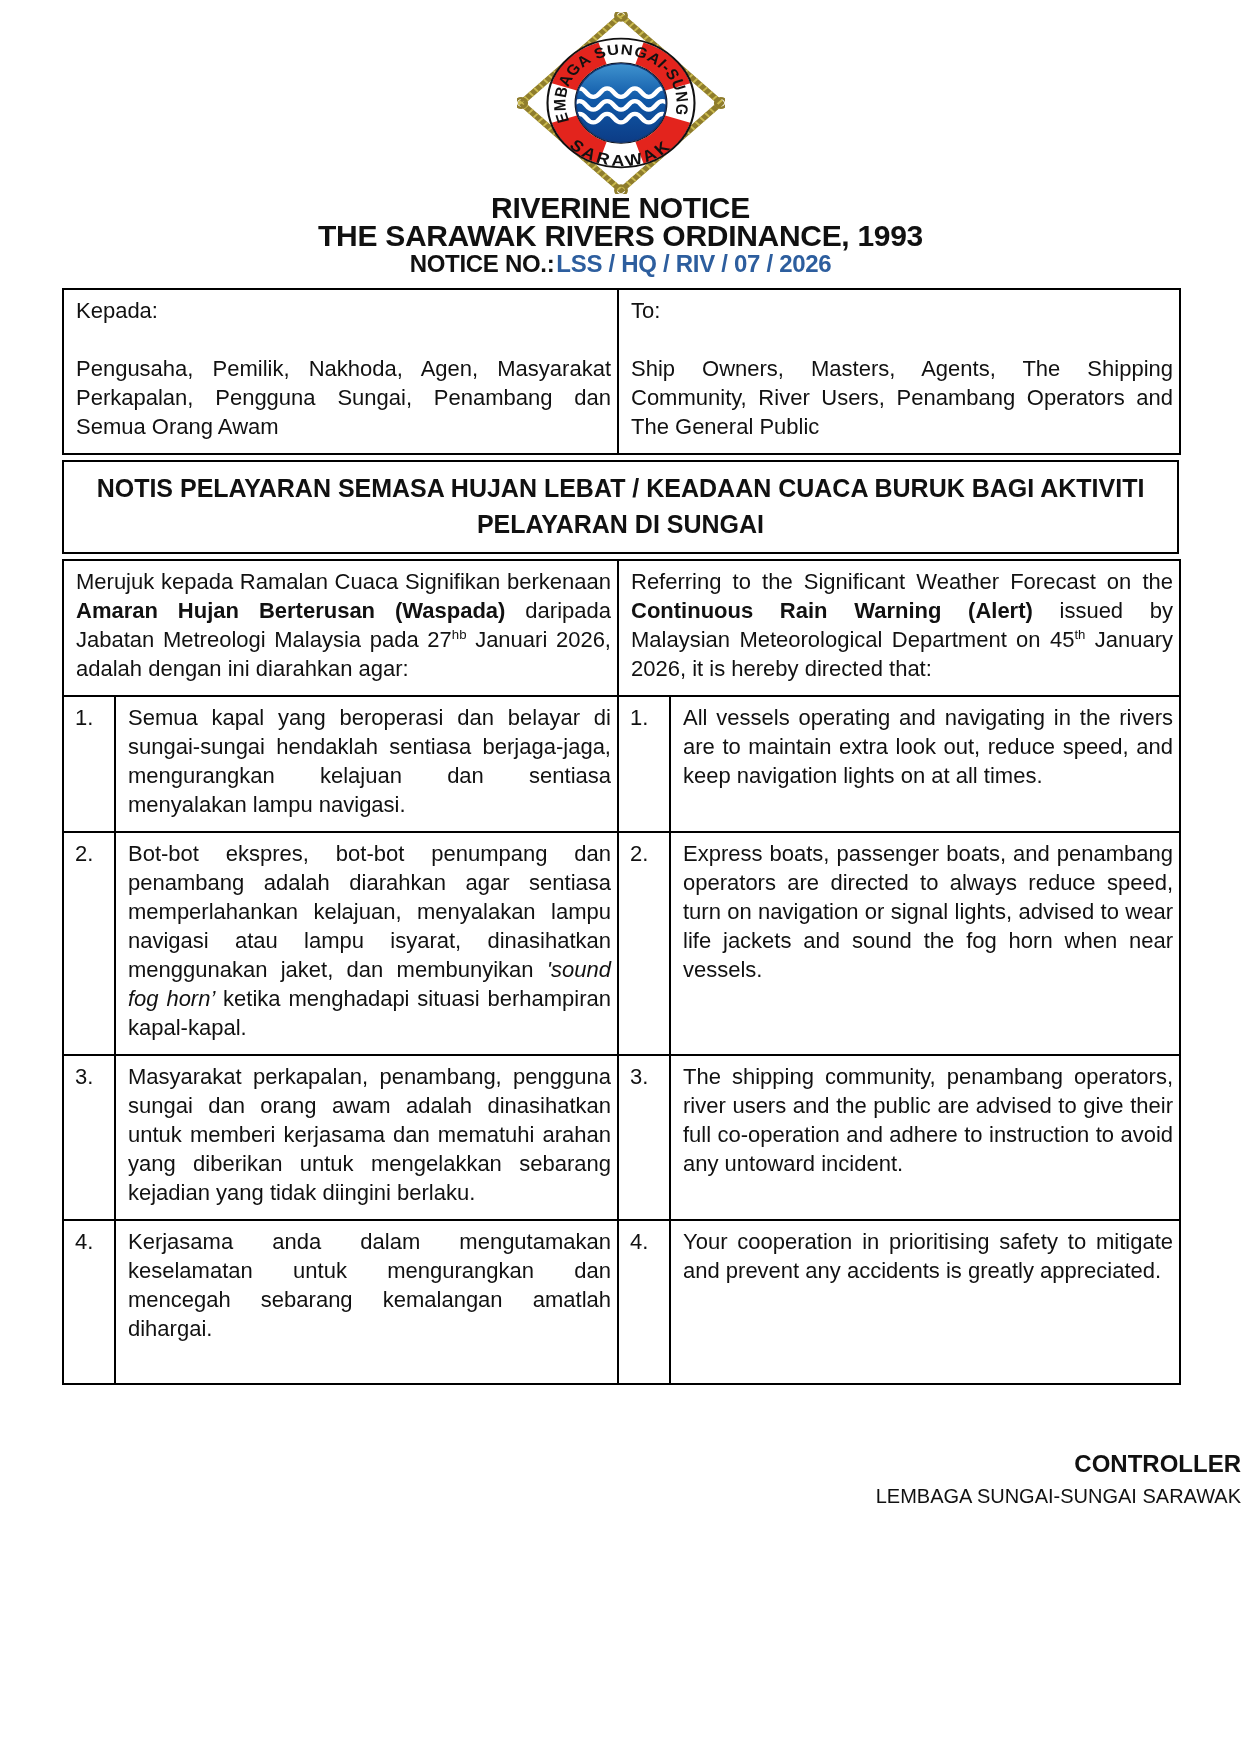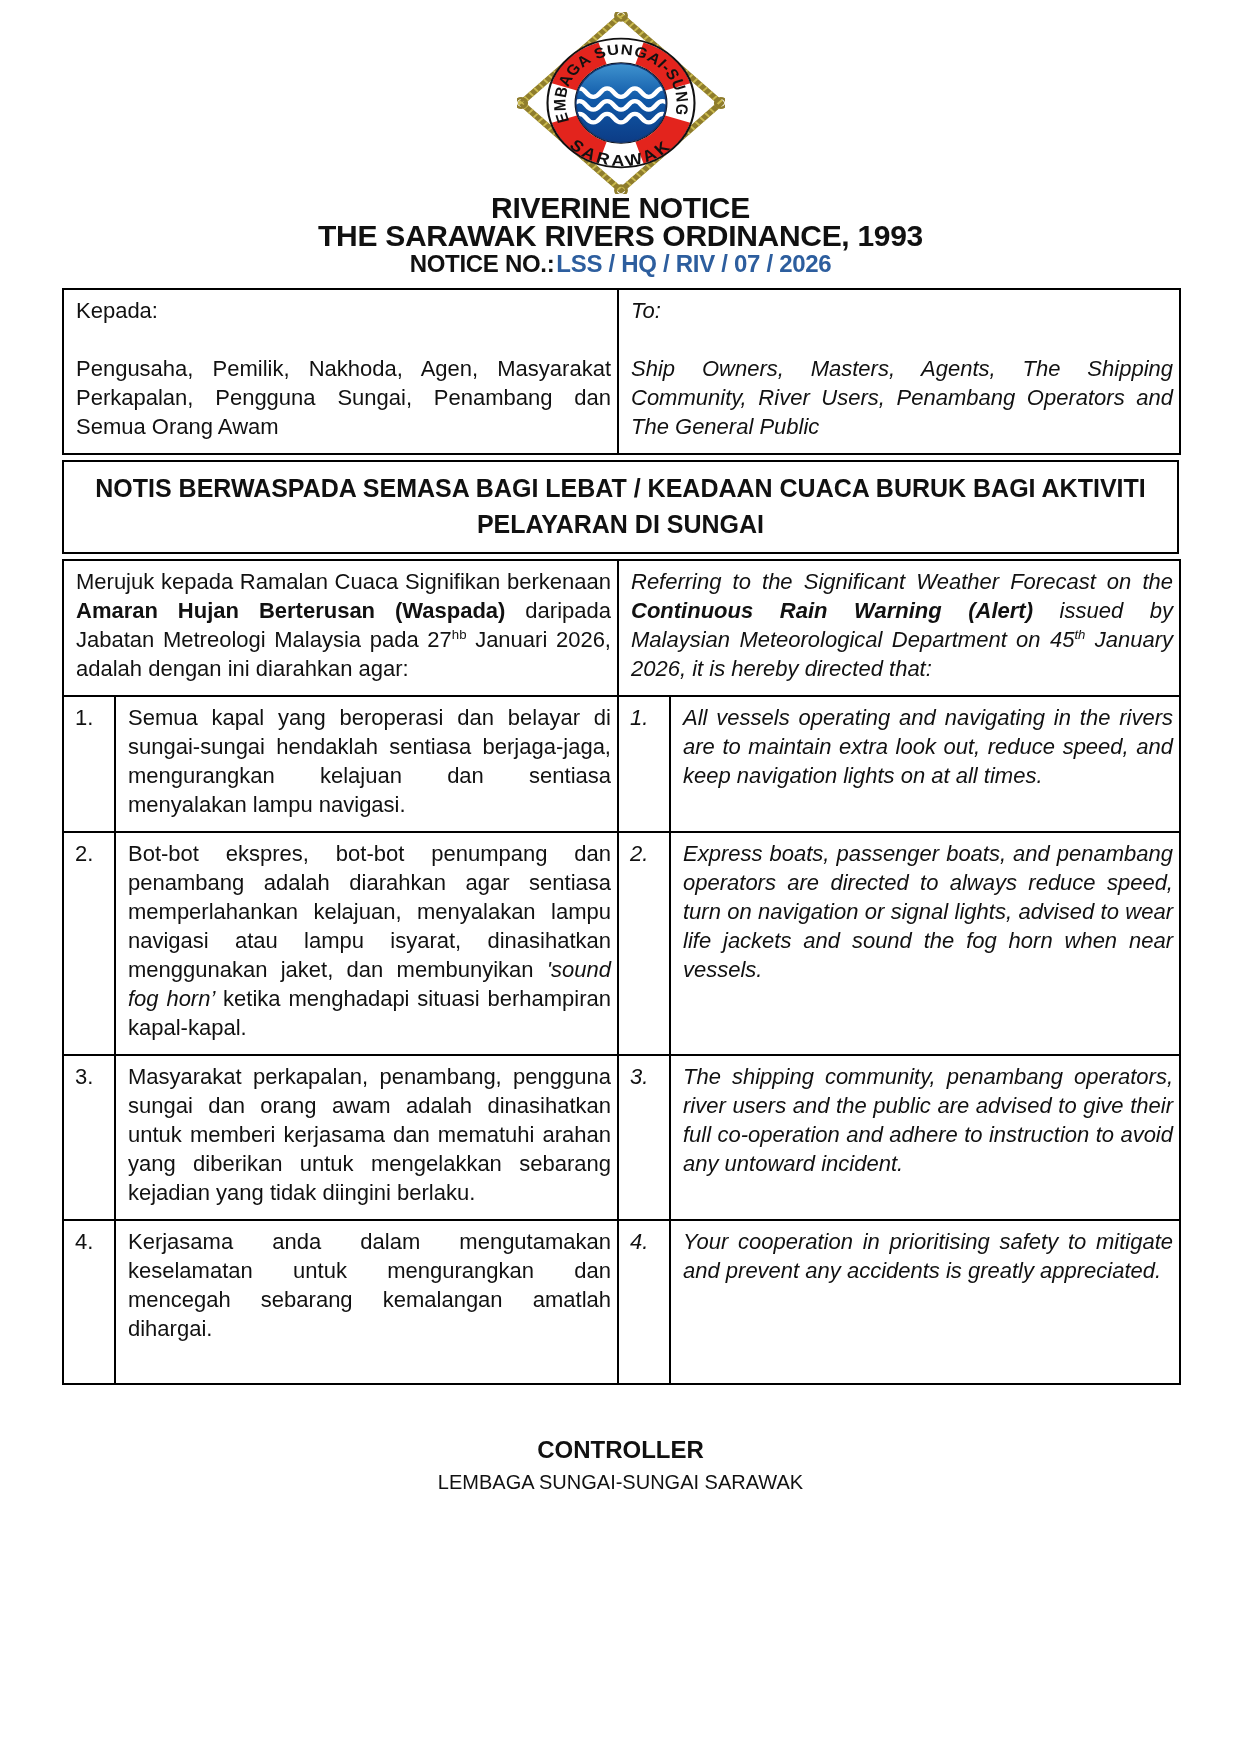--- a/index.html
+++ b/index.html
@@ -21,30 +21,30 @@
   .notice-line{font-weight:bold;font-size:24px;line-height:28px;letter-spacing:-0.3px;}
   .notice-no{color:var(--notice_blue);margin-left:2px;}
 
   .content{width:1117px;margin:10px auto 0 auto;}
   table{border-collapse:collapse;width:100%;table-layout:fixed;}
   td{border:2px solid #000;vertical-align:top;font-size:22px;line-height:29px;}
   .box{margin-bottom:5px;}
 
   .cell-pad{padding:6px 6px 12px 12px;}
   .just{text-align:justify;}
-  .en{font-style:italic;}
+  .en{}
   .label-line{display:block;margin-bottom:29px;}
   .num-cell{padding:6px 6px 6px 11px;}
   .heading-box{border:2px solid #000;text-align:center;font-weight:bold;font-size:25px;line-height:36px;padding:8px 30px 10px 30px;margin-bottom:5px;}
 
   .b{font-weight:bold;}
   .i{font-style:italic;}
   sup{font-size:60%;line-height:0;vertical-align:super;}
 
-  .footer{text-align:center;margin-top:48px;}
+  .footer{text-align:right;margin-top:62px;}
   .footer-controller{font-weight:bold;font-size:24px;line-height:33px;}
   .footer-org{font-size:20px;line-height:33px;}
   .footer-link{display:inline-block;font-weight:bold;font-size:25px;line-height:34px;color:var(--link_blue);text-decoration:underline;cursor:pointer;}
 </style>
 </head>
 <body>
 
 <div class="page">
 
   <div class="header">
@@ -115,21 +115,21 @@
           <span>Pengusaha, Pemilik, Nakhoda, Agen, Masyarakat Perkapalan, Pengguna Sungai, Penambang dan Semua Orang Awam</span>
         </td>
         <td class="cell-pad just en">
           <span class="label-line">To:</span>
           <span>Ship Owners, Masters, Agents, The Shipping Community, River Users, Penambang Operators and The General Public</span>
         </td>
       </tr>
     </tbody>
       </table>
 
-    <div class="heading-box">NOTIS BERWASPADA SEMASA BAGI LEBAT / KEADAAN CUACA BURUK BAGI AKTIVITI PELAYARAN DI SUNGAI</div>
+    <div class="heading-box">NOTIS PELAYARAN SEMASA HUJAN LEBAT / KEADAAN CUACA BURUK BAGI AKTIVITI PELAYARAN DI SUNGAI</div>
 
     <table>
       <colgroup>
         <col style="width:52px">
           <col style="width:503px">
         <col style="width:52px">
           <col style="width:510px">
       </colgroup>
       <tbody>
           <tr>

